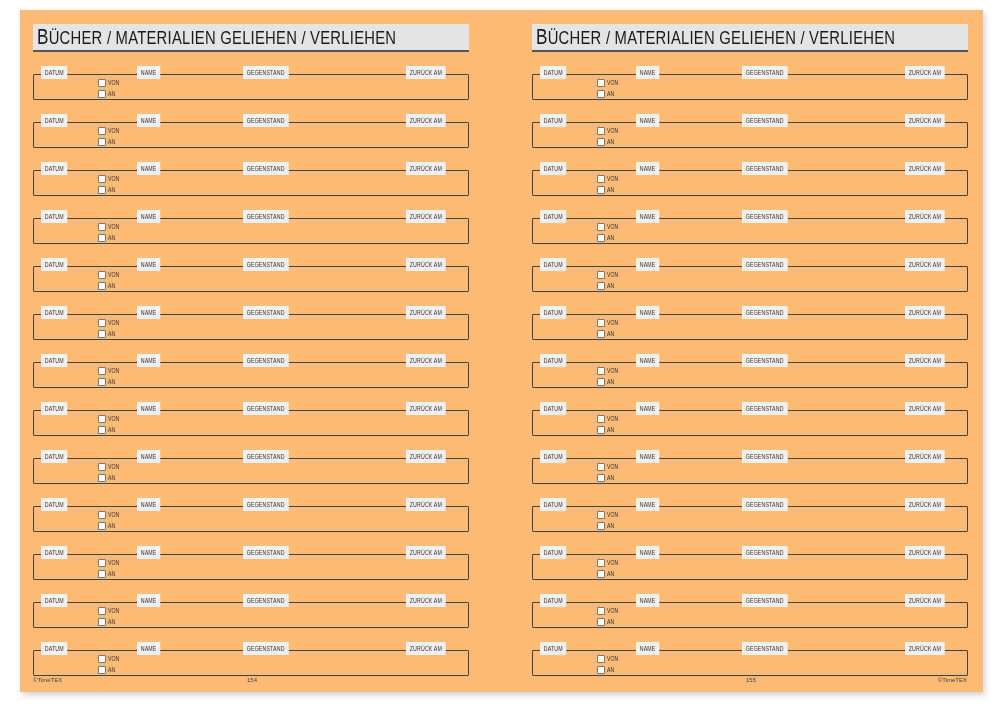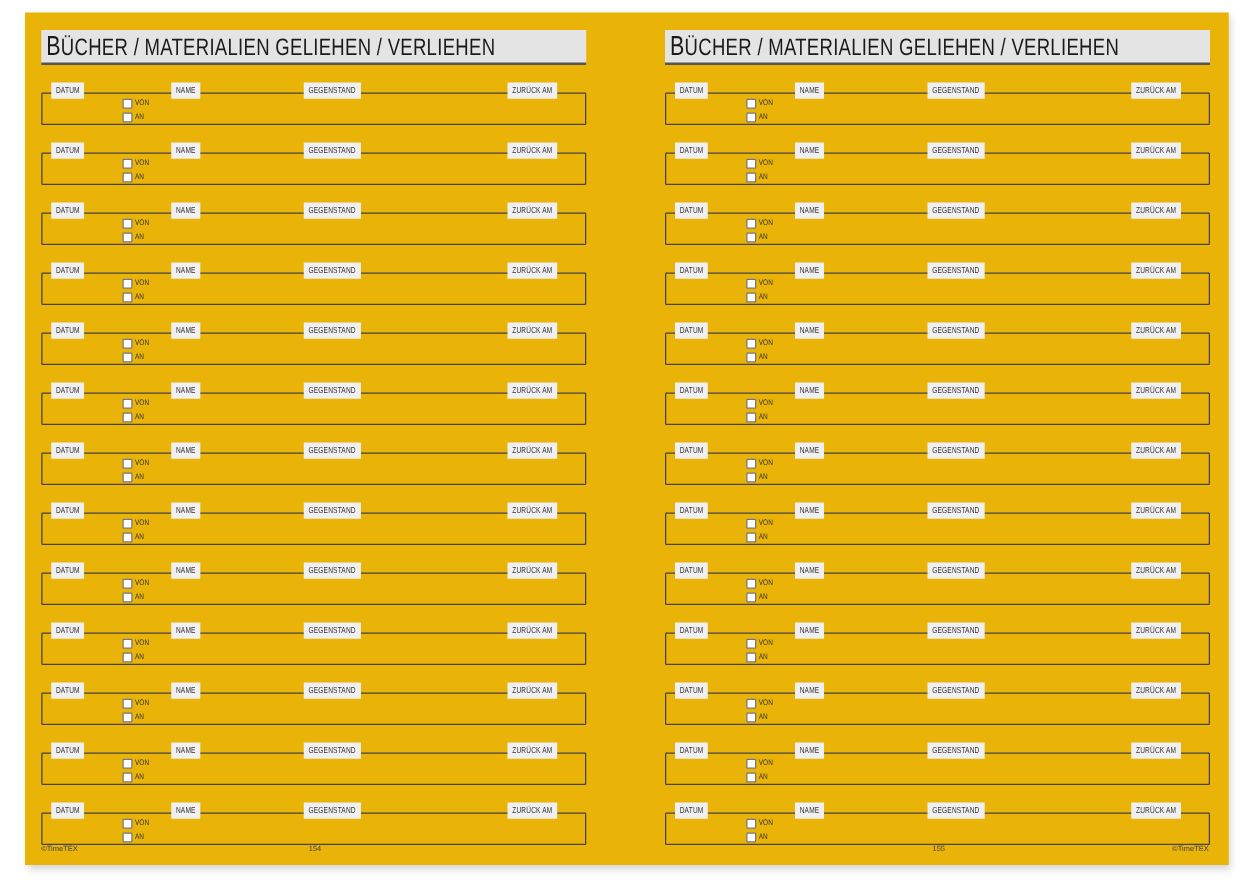--- a/index.html
+++ b/index.html
@@ -2,21 +2,21 @@
 <html><head>
 <meta charset="utf-8">
 <style>
   html, body { margin:0; padding:0; }
   body {
     width:1000px; height:708px; background:#ffffff; position:relative; overflow:hidden;
     font-family: "Liberation Sans", sans-serif;
   }
   .spread {
     position:absolute; left:20px; top:10px; width:963px; height:682px;
-    background:#eab308;
+    background:#fdba74;
     box-shadow: 2px 3px 6px rgba(0,0,0,0.18);
   }
   .page { position:absolute; top:0; width:481px; height:682px; }
   .page.left { left:0; }
   .page.right { left:482px; }
   .header {
     position:absolute; top:14px; left:13px; width:436px; height:26px;
     background:#e4e4e4; border-bottom:2px solid #555;
   }
   .page.right .header { left:30px; }

